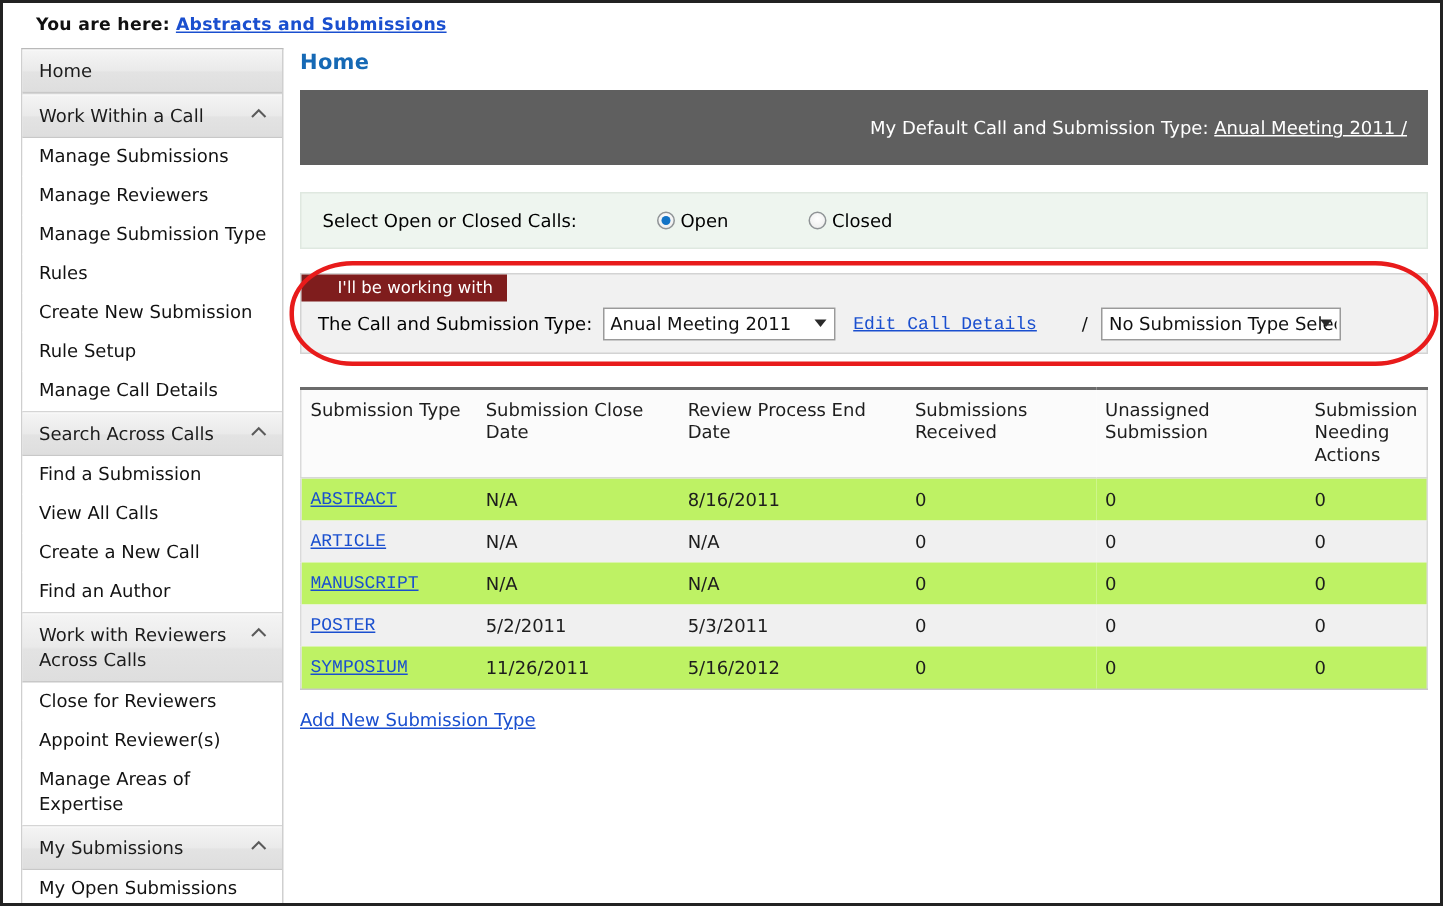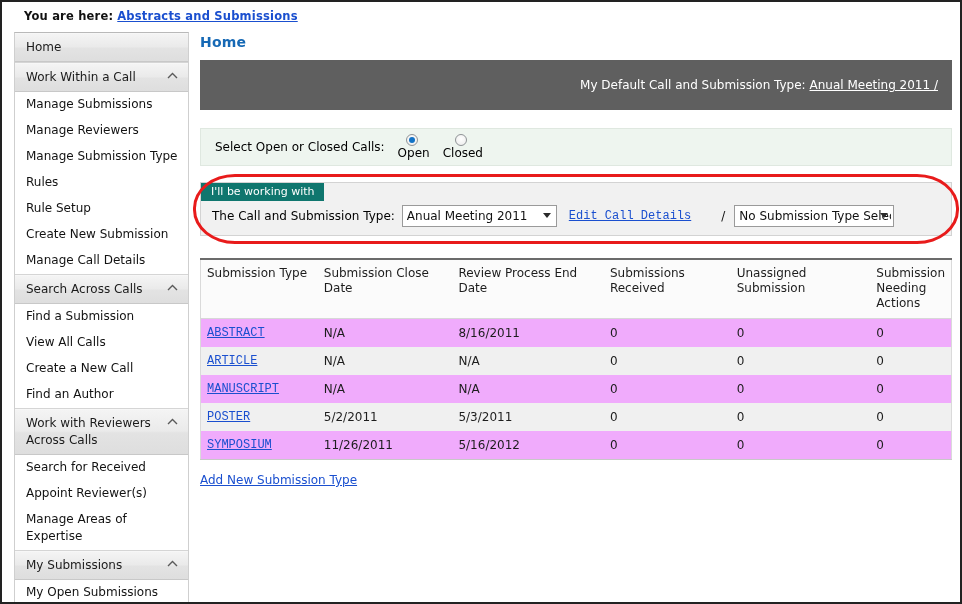--- a/index.html
+++ b/index.html
@@ -124,27 +124,27 @@
   .openclosed {
     margin-top: 18px;
     background: #eef5ef;
     border: 1px solid #dfe8e0;
     height: 38px;
     display: flex;
     align-items: center;
     padding-left: 14px;
     box-sizing: border-box;
     font-size: 12px;
+    gap: 44px;
   }
   .radio-wrap {
     display: inline-flex;
     align-items: center;
     margin-left: 9px;
     cursor: pointer;
-    flex-direction: column;
   }
   .radio {
     width: 12px;
     height: 12px;
     border-radius: 50%;
     border: 1px solid #8f9396;
     background: radial-gradient(circle at 50% 38%, #ffffff 0%, #f0f0f0 70%, #dcdcdc 100%);
     display: inline-block;
     position: relative;
     box-sizing: border-box;
@@ -168,24 +168,24 @@
     border: 1px solid #d3d3d3;
     background: #f1f1f1;
     position: relative;
     box-sizing: border-box;
     height: 54px;
   }
   .ww-legend {
     position: absolute;
     left: 0;
     top: 0;
-    background: #0f766e;
+    background: #7f1d1d;
     color: #ffffff;
     font-size: 11px;
-    padding: 2px 9px 3px 10px;
+    padding: 2px 9px 3px 24px;
     line-height: 13px;
     text-align: right;
   }
   .ww-row {
     position: absolute;
     left: 11px;
     top: 22px;
     right: 20px;
     display: flex;
     align-items: center;
@@ -265,21 +265,21 @@
     vertical-align: top;
     line-height: 15px;
   }
   table.subtable td {
     padding: 6px 6px 6px 6px;
     color: #1d1d1d;
     vertical-align: middle;
     line-height: 15px;
   }
   table.subtable tr.alt td { background: #f0f0f0; }
-  table.subtable tr.odd td { background: #f0abfc; }
+  table.subtable tr.odd td { background: #bef264; }
   .col-1 { width: 105px; }
   .col-2 { width: 123px; }
   .col-3 { width: 140px; }
   .col-4 { width: 115px; }
   .col-5 { width: 128px; }
 
   .addnew {
     display: inline-block;
     margin-top: 13px;
     color: #1a4fcf;
@@ -311,22 +311,22 @@
         <span class="chev">
           <svg width="11" height="7" viewBox="0 0 11 7">
               <path d="M1 6 L5.5 1.5 L10 6" fill="none" stroke="#5a5a5a" stroke-width="1.4"></path>
             </svg>
         </span>
       </div>
       <div class="nav-item"><span>Manage Submissions</span></div>
       <div class="nav-item"><span>Manage Reviewers</span></div>
       <div class="nav-item"><span>Manage Submission Type</span></div>
       <div class="nav-item"><span>Rules</span></div>
+      <div class="nav-item"><span>Create New Submission</span></div>
       <div class="nav-item"><span>Rule Setup</span></div>
-      <div class="nav-item"><span>Create New Submission</span></div>
       <div class="nav-item"><span>Manage Call Details</span></div>
     </div>
 
     <div class="nav-group">
       <div class="nav-section-head">
         <span>Search Across Calls</span>
         <span class="chev">
           <svg width="11" height="7" viewBox="0 0 11 7">
               <path d="M1 6 L5.5 1.5 L10 6" fill="none" stroke="#5a5a5a" stroke-width="1.4"></path>
             </svg>
@@ -341,21 +341,21 @@
     <div class="nav-group">
       <div class="nav-section-head">
         <span>Work with Reviewers</span>
         <span class="sub">Across Calls</span>
         <span class="chev">
           <svg width="11" height="7" viewBox="0 0 11 7">
               <path d="M1 6 L5.5 1.5 L10 6" fill="none" stroke="#5a5a5a" stroke-width="1.4"></path>
             </svg>
         </span>
       </div>
-      <div class="nav-item"><span>Search for Received</span></div>
+      <div class="nav-item"><span>Close for Reviewers</span></div>
       <div class="nav-item"><span>Appoint Reviewer(s)</span></div>
       <div class="nav-item"><span>Manage Areas of Expertise</span></div>
     </div>
 
     <div class="nav-group">
       <div class="nav-section-head">
         <span>My Submissions</span>
         <span class="chev">
           <svg width="11" height="7" viewBox="0 0 11 7">
               <path d="M1 6 L5.5 1.5 L10 6" fill="none" stroke="#5a5a5a" stroke-width="1.4"></path>

